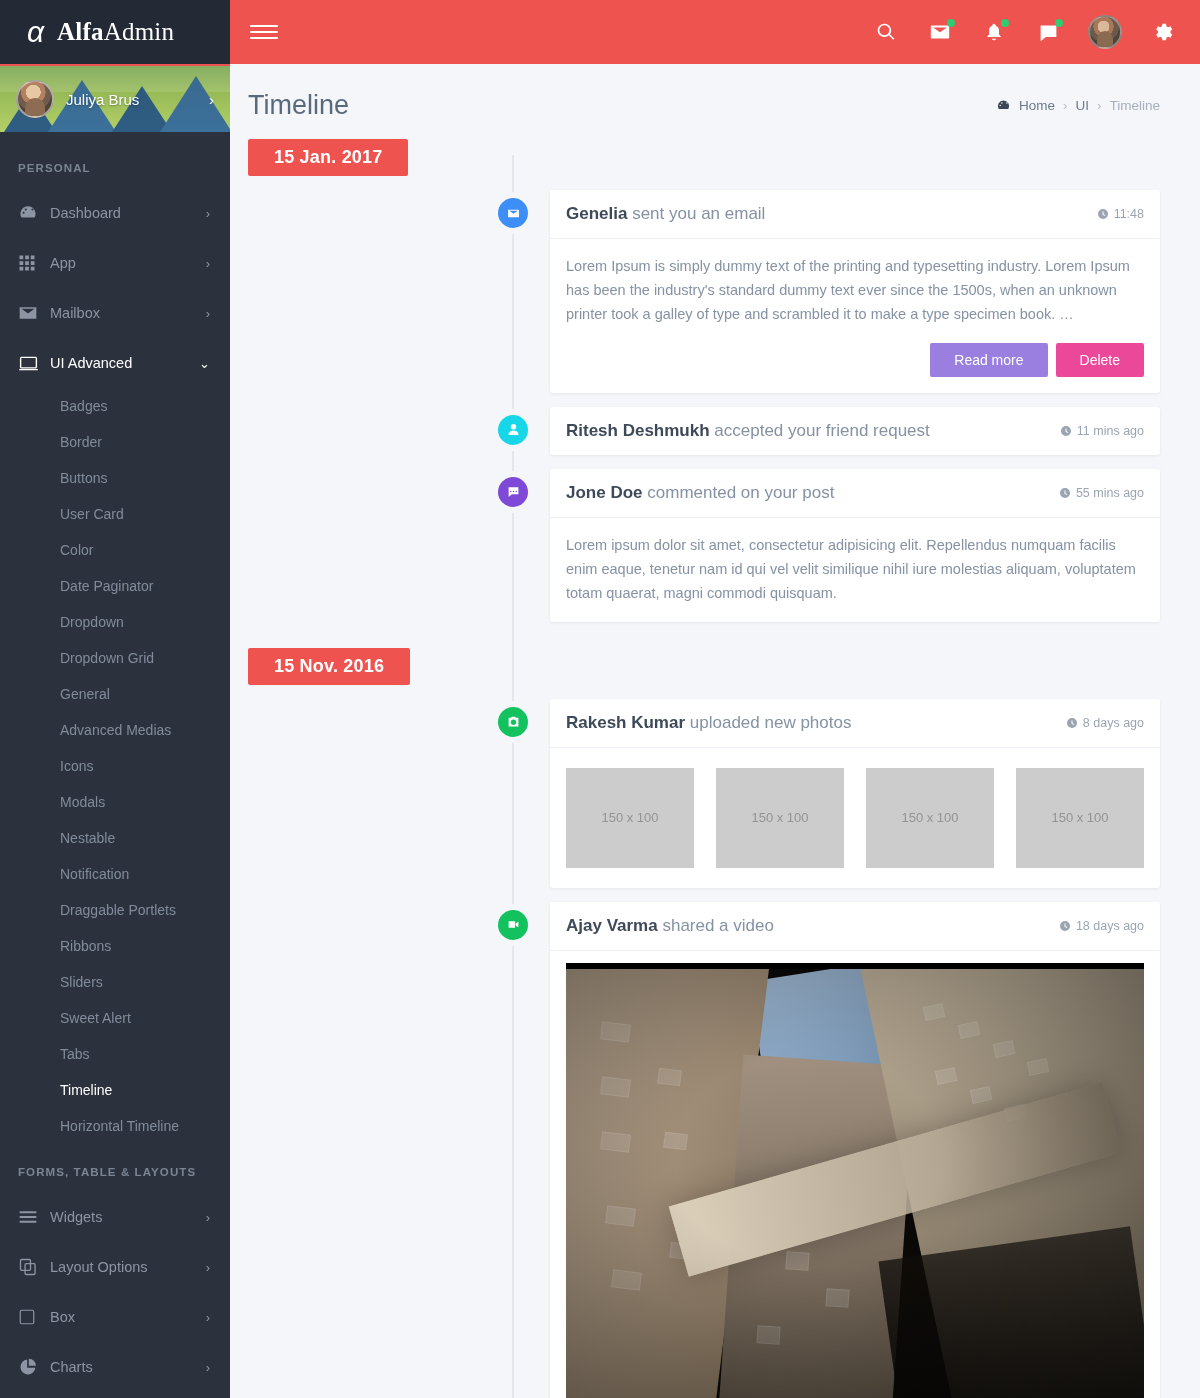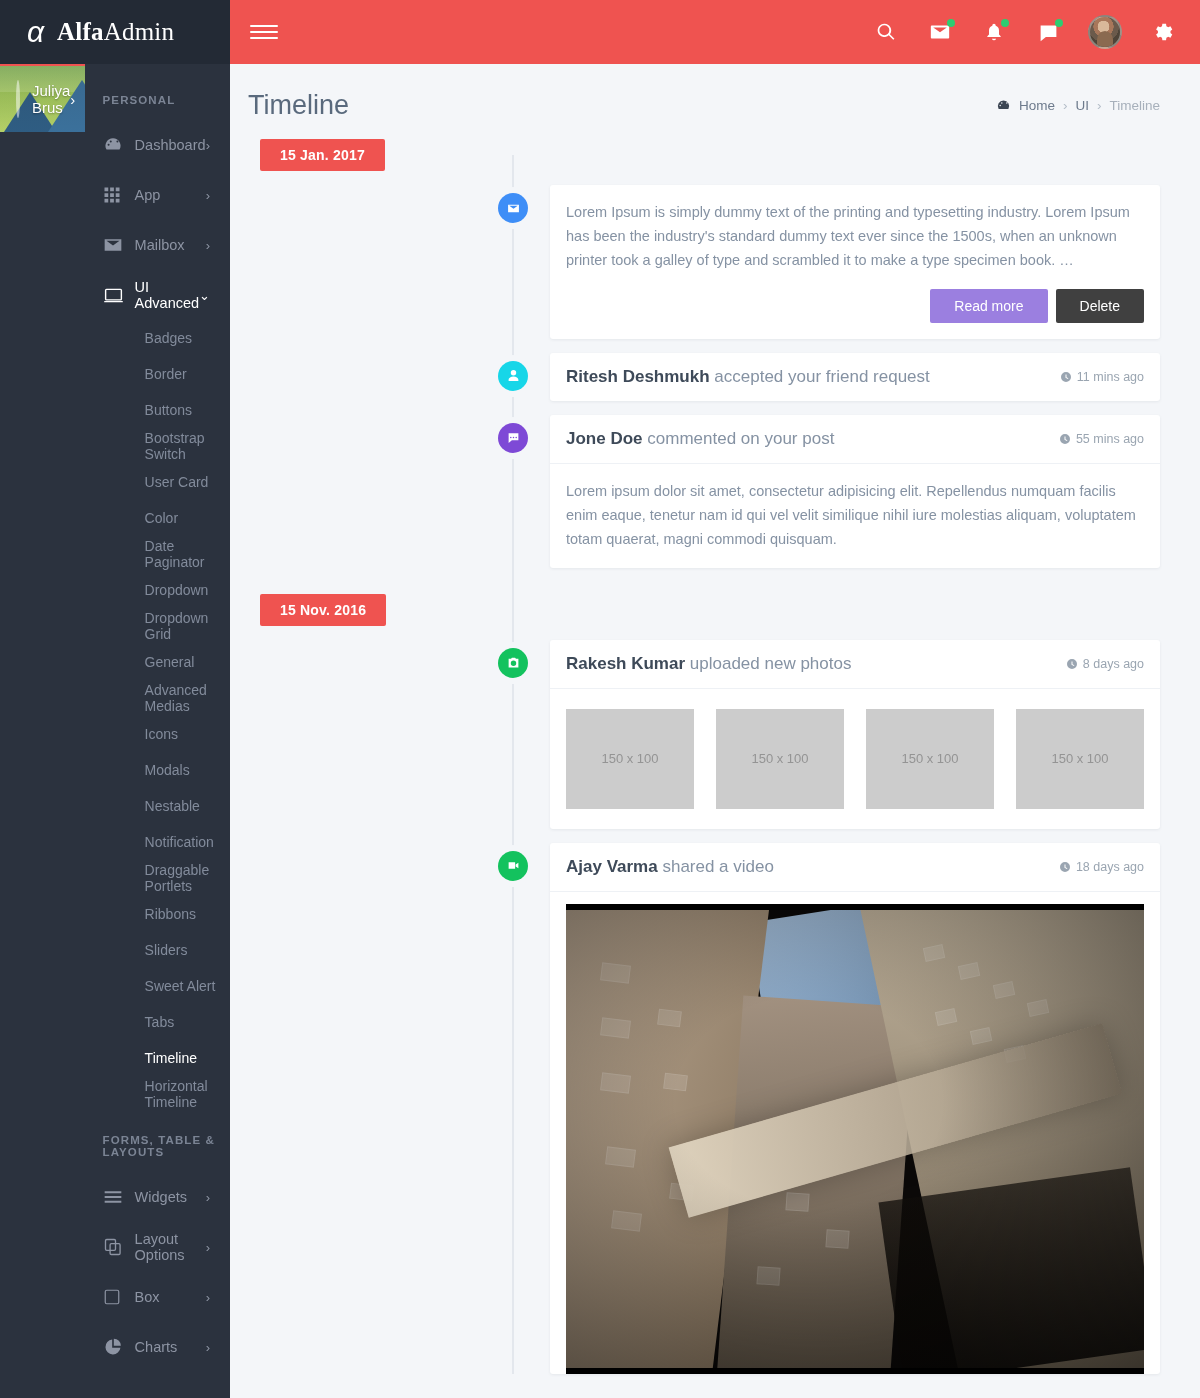--- a/index.html
+++ b/index.html
@@ -45,21 +45,21 @@
     content: ""; position: absolute; left: 22%; top: 46%; width: 56%; height: 60%;
     background: #8a6a50; border-radius: 50% 50% 0 0;
   }
 
   
   .wrap { flex: 1; display: flex; min-height: 0; }
 
   
   .sidebar {
     width: 230px; flex: 0 0 230px; background: #2b323e;
-    overflow: hidden; display: flex; 
+    overflow: hidden; display: flex; flex-direction: column;
   }
   .profile {
     height: 68px; position: relative; display: flex; align-items: center;
     padding: 0 16px; overflow: hidden; cursor: pointer;
     border-top: 2px solid #ef5350;
   }
   .profile .scenery { position: absolute; inset: 0; background: linear-gradient(#8fc04a 0%, #a9cf5c 45%, #bcd96a 100%); }
   .profile .sky { position: absolute; left:0; right:0; top:0; height: 40%; background: linear-gradient(#9bc96a, #b6d972); }
   .mt { position: absolute; bottom: 0; width: 0; height: 0; border-style: solid; }
   .profile .fade { position: absolute; inset: 0; background: linear-gradient(180deg, rgba(43,50,62,.18), rgba(43,50,62,.05)); }
@@ -101,23 +101,23 @@
   .page-title { font-size: 27px; color: #5a6a7d; font-weight: 400; }
   .breadcrumb { margin-left: auto; display: flex; align-items: center; gap: 8px; font-size: 13.5px; color: #6d7a8c; }
   .breadcrumb .sep { color: #b4bdc8; }
   .breadcrumb .cur { color: #a7b0bb; }
   .bc-ico svg { fill: #3c4654; display: block; }
 
   
   .timeline { position: relative; padding: 0 40px 0 18px; }
   .tl-line { position: absolute; left: 282px; top: 16px; bottom: 0; width: 2px; background: #e3e7ed; }
   .tl-date {
-    position: relative; z-index: 2; display: inline-block; margin-left: 12px;
-    background: #ef5350; color: #fff; font-size: 14px; font-weight: 700;
-    padding: 8px 20px; border-radius: 2px; letter-spacing: .2px;
+    position: relative; z-index: 2; display: inline-block; 
+    background: #ef5350; color: #fff; font-size: 18px; font-weight: 700;
+    padding: 8px 26px; border-radius: 2px; letter-spacing: .2px;
   }
   .tl-row { position: relative; display: flex; margin-top: 14px; }
   .tl-dot {
     position: relative; z-index: 2; width: 30px; height: 30px; border-radius: 50%;
     flex: 0 0 30px; margin: 8px 22px 0 250px;
     display: flex; align-items: center; justify-content: center;
     box-shadow: 0 0 0 6px #f4f6f9;
   }
   .tl-dot svg { fill: #fff; }
   .tl-card {
@@ -130,21 +130,21 @@
   }
   .card-head.plain { border-bottom: none; }
   .ch-title { font-size: 17px; color: #8592a3; font-weight: 400; }
   .ch-title b { color: #3e4a59; font-weight: 700; }
   .ch-time { margin-left: auto; font-size: 12.5px; color: #9aa5b1; display: flex; align-items: center; gap: 5px; white-space: nowrap; }
   .ch-time svg { fill: #9aa5b1; }
   .card-body { padding: 16px; font-size: 14.5px; line-height: 1.65; color: #8592a3; }
   .card-foot { padding: 0 16px 16px; display: flex; justify-content: flex-end; gap: 8px; }
   .btn { border: none; cursor: pointer; color: #fff; font-size: 14px; padding: 9px 24px; border-radius: 2px; font-family: inherit; }
   .btn-purple { background: #9b7fe0; }
-  .btn-salmon { background: #404040; }
+  .btn-salmon { background: #ec4899; }
   .btn-wide { background: #8b6ce0; letter-spacing: .6px; padding: 11px 17px; font-size: 13.5px; }
   .photos { display: flex; gap: 22px; padding: 20px 16px; }
   .ph {
     width: 152px; height: 100px; background: #cccccc; color: #949494;
     display: flex; align-items: center; justify-content: center; font-size: 13px;
   }
   .video-wrap { padding: 12px 16px 0; }
   .video {
     position: relative; width: 100%; height: 470px; overflow: hidden; background: #0b0908;
     border-top: 6px solid #000; border-bottom: 6px solid #000;
@@ -274,21 +274,20 @@
             </svg>
           </span>
         <span class="m-label">UI Advanced</span>
         <span class="m-arrow">⌄</span>
       </div>
 
       <div>
         <div class="sub-item">Badges</div>
         <div class="sub-item">Border</div>
         <div class="sub-item">Buttons</div>
-        <div class="sub-item">Bootstrap Switch</div>
         <div class="sub-item">User Card</div>
         <div class="sub-item">Color</div>
         <div class="sub-item">Date Paginator</div>
         <div class="sub-item">Dropdown</div>
         <div class="sub-item">Dropdown Grid</div>
         <div class="sub-item">General</div>
         <div class="sub-item">Advanced Medias</div>
         <div class="sub-item">Icons</div>
         <div class="sub-item">Modals</div>
         <div class="sub-item">Nestable</div>
@@ -372,20 +371,32 @@
       <div class="tl-date">15 Jan. 2017</div>
 
       
       <div class="tl-row">
         <div class="tl-dot" style="background:#3e8ef7">
           <svg width="13" height="13" viewBox="0 0 24 24">
               <path d="M2 5h20v14H2V5zm2.2 2L12 12.6 19.8 7H4.2z"></path>
             </svg>
         </div>
         <div class="tl-card">
+          <div class="card-head">
+            <div class="ch-title">
+              <b>Genelia</b>
+              <span>sent you an email</span>
+            </div>
+            <div class="ch-time">
+              <svg width="12" height="12" viewBox="0 0 24 24">
+                  <path d="M12 2a10 10 0 100 20 10 10 0 000-20zm1 5v5.4l3.8 2.3-.9 1.5L11 13.4V7h2z"></path>
+                </svg>
+              <span>11:48</span>
+            </div>
+          </div>
           <div class="card-body">Lorem Ipsum is simply dummy text of the printing and typesetting industry. Lorem Ipsum has been the industry's standard dummy text ever since the 1500s, when an unknown printer took a galley of type and scrambled it to make a type specimen book. …</div>
           <div class="card-foot">
             <button class="btn btn-purple">Read more</button>
             <button class="btn btn-salmon">Delete</button>
           </div>
         </div>
       </div>
 
       
       <div class="tl-row">

